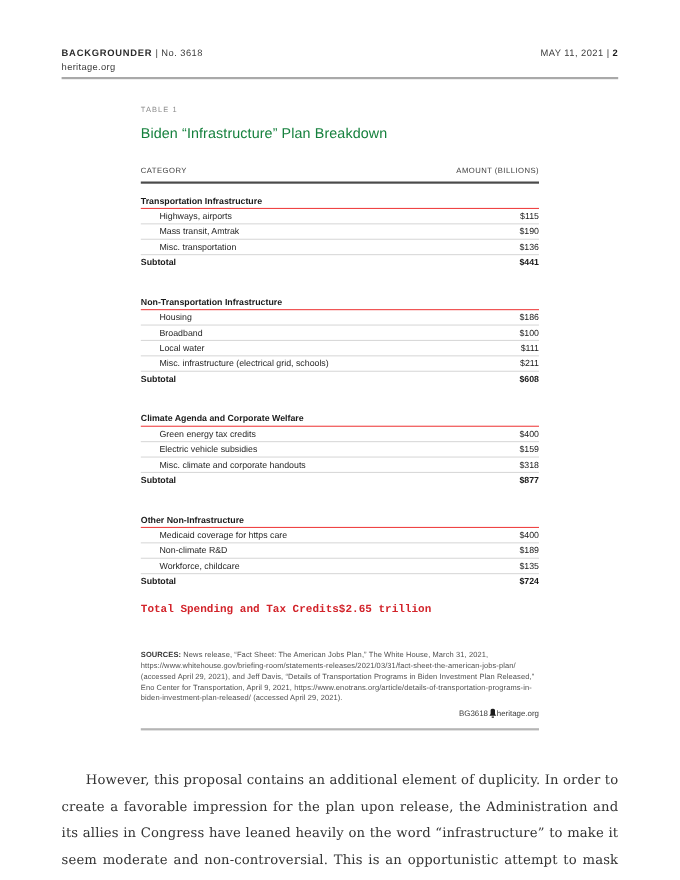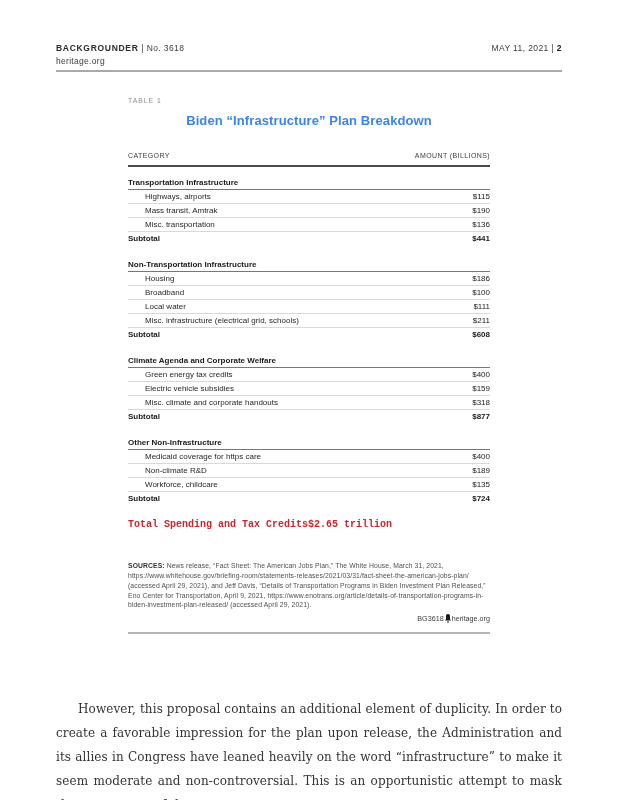--- a/index.html
+++ b/index.html
@@ -18,29 +18,29 @@
   .ph-right { text-align: right; color: #3c3c3c; }
   .ph-right .pagenum { font-weight: bold; color: #1a1a1a; }
   .header-rule {
     position: absolute; top: 70px; left: 56px; right: 56px;
     height: 2px; background: #a9a9a9;
   }
 
   
   .table-wrap { position: absolute; top: 97px; left: 128px; width: 362px; }
   .table-label { font-size: 6.8px; letter-spacing: 1px; color: #8c8c8c; }
-  .table-title { margin-top: 9px; font-size: 13px; font-weight: bold; color: #3b82f6; letter-spacing: 0.1px; text-align: center; }
+  .table-title { margin-top: 9px; font-size: 13px; font-weight: normal; color: #15803d; letter-spacing: 0.1px; }
 
   .colhead {
     margin-top: 24px; display: flex; justify-content: space-between;
     font-size: 7px; letter-spacing: 0.4px; color: #3c3c3c;
     padding-bottom: 6px; border-bottom: 2px solid #4a4a4a;
   }
 
-  .section { margin-top: 13px; }
+  .section { margin-top: 23px; }
   .section:first-child { margin-top: 9px; }
   .row { display: flex; justify-content: space-between; align-items: center;
          font-size: 8px; min-height: 13px; padding: 2px 0; }
   .row .amt { text-align: right; }
   .sec-head { font-weight: bold; border-bottom: 1px solid #ef4444; }
   .item { border-bottom: 1px solid #d9d9d9; }
   .item .lbl { padding-left: 17px; color: #262626; }
   .subtotal { font-weight: bold; gap: 12px; }
 
   .total-row {

